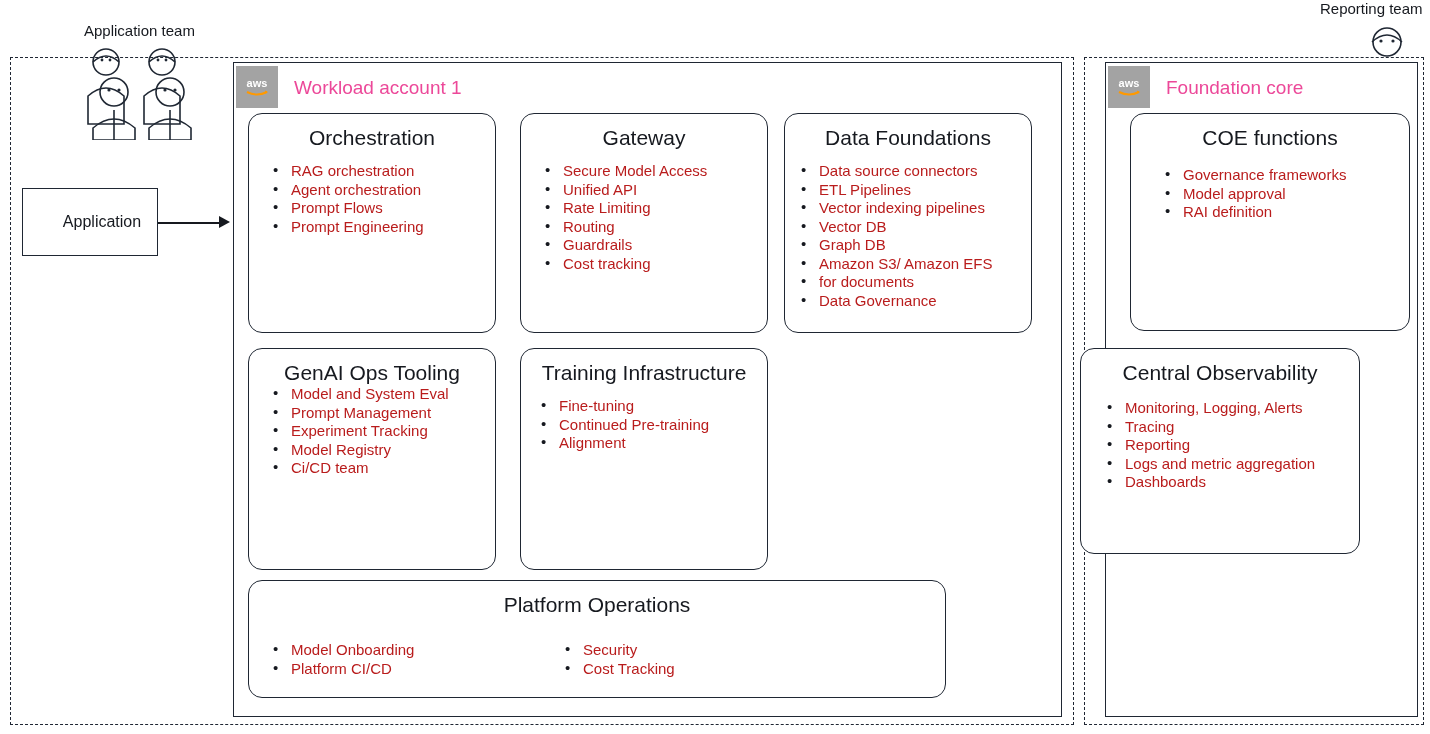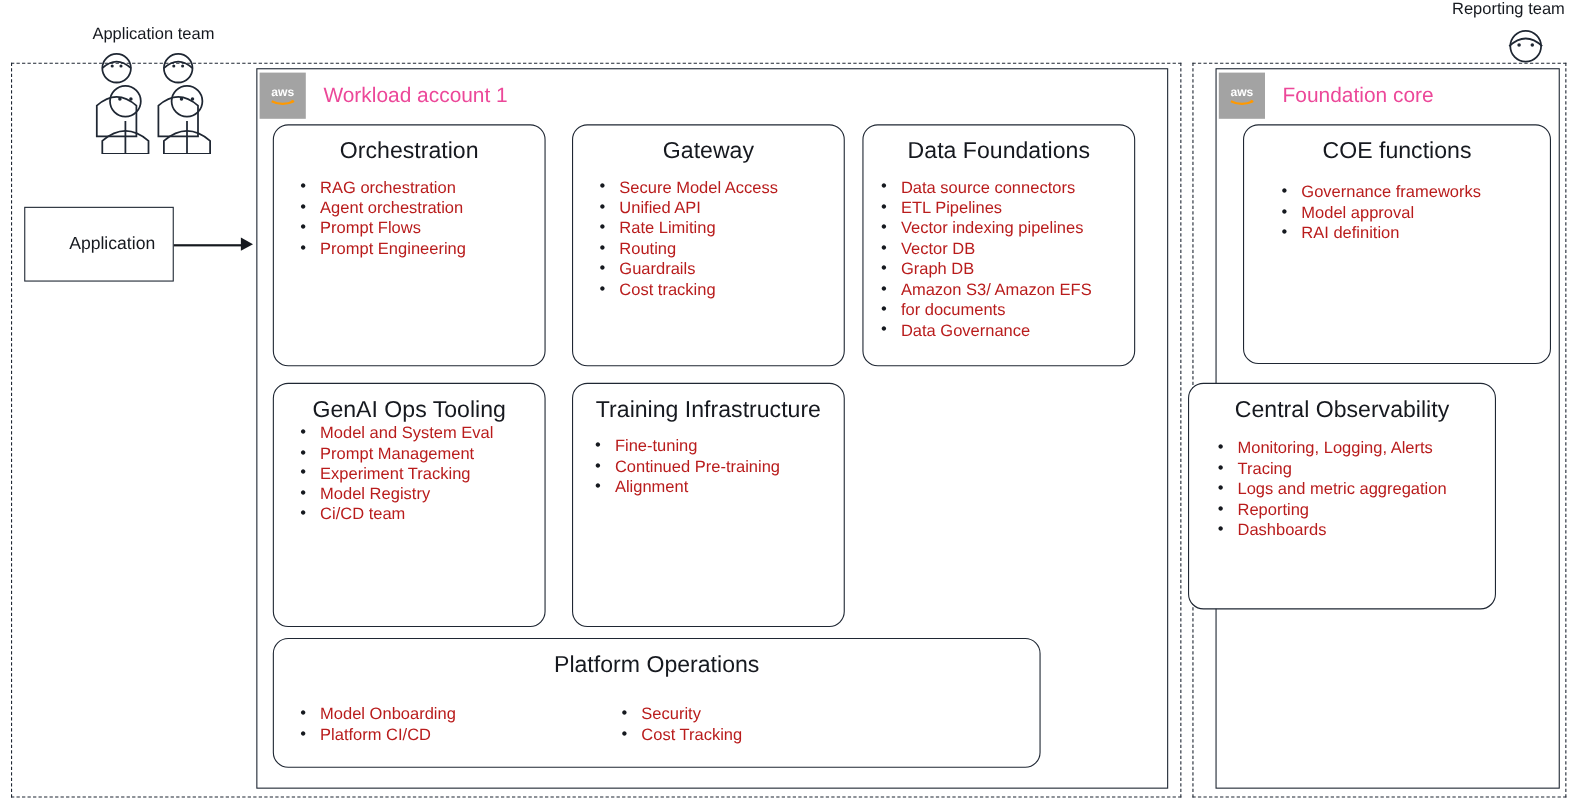--- a/index.html
+++ b/index.html
@@ -282,19 +282,19 @@
       <li>Model approval</li>
       <li>RAI definition</li>
     </ul>
   </div>
 
   <div class="abs rounded-box" style="left:1080px; top:348px; width:280px; height:206px;">
     <div class="card-title">Central Observability</div>
     <ul class="bullets" style="margin-top:14px; padding-left:24px;">
       <li>Monitoring, Logging, Alerts</li>
       <li>Tracing</li>
+      <li>Reporting</li>
       <li>Logs and metric aggregation</li>
-      <li>Reporting</li>
       <li>Dashboards</li>
     </ul>
   </div>
 
 </div>
 
 </body></html>

